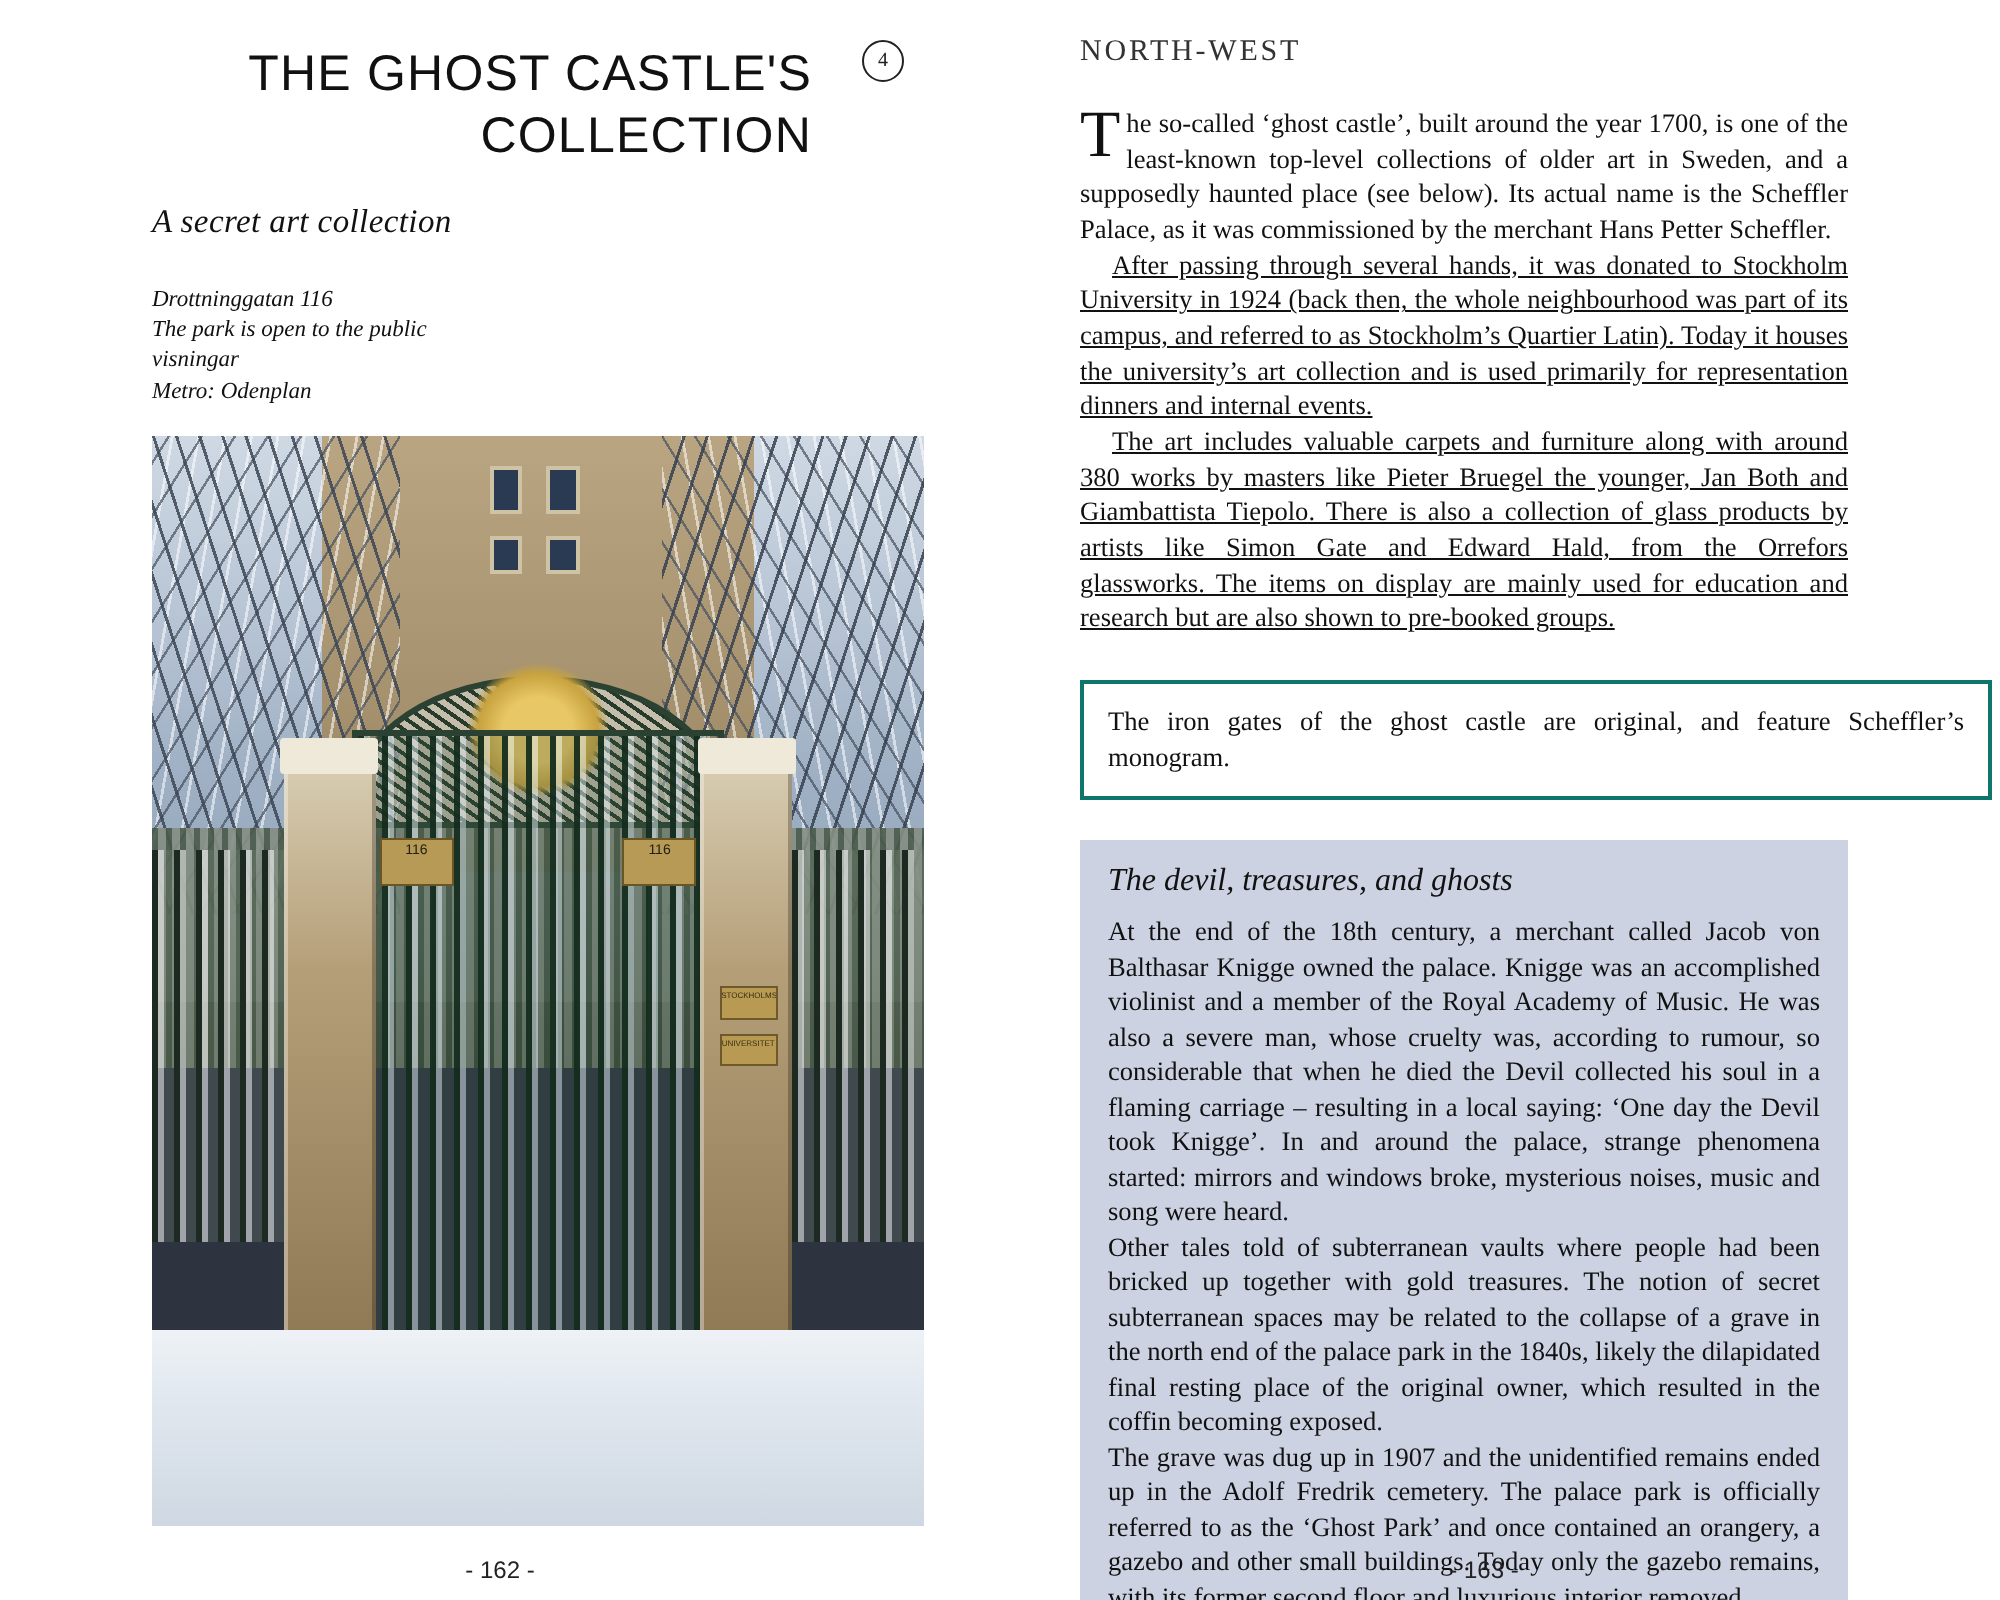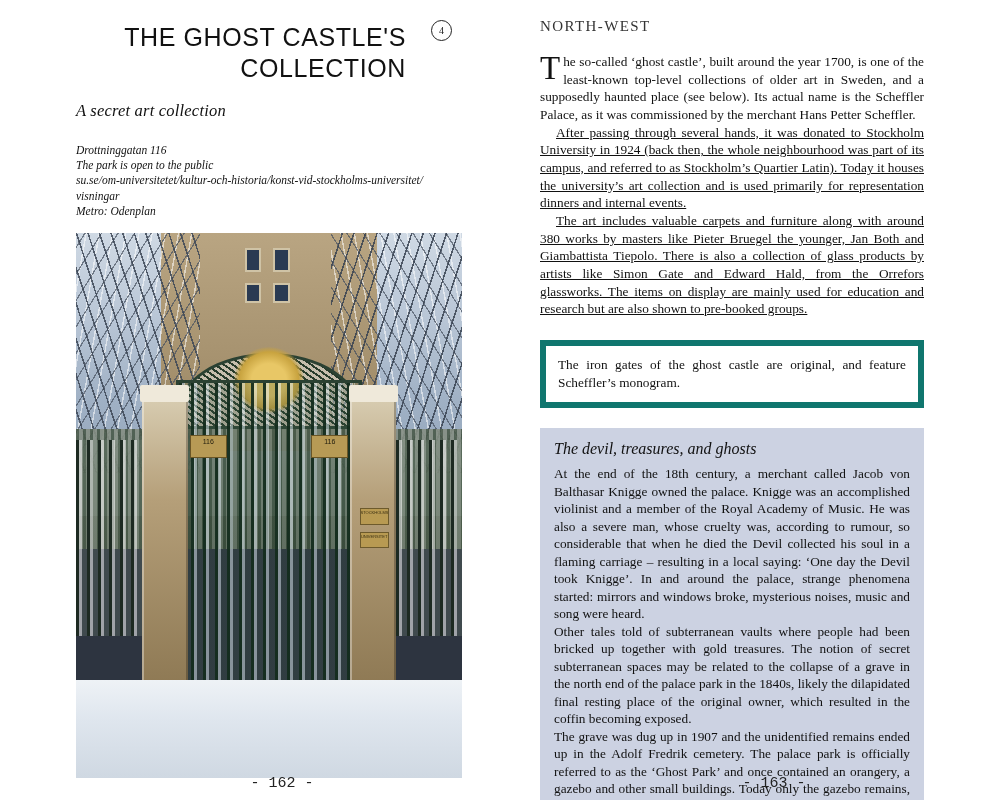--- a/index.html
+++ b/index.html
@@ -198,24 +198,23 @@
     background: linear-gradient(180deg,#eef2f6 0%, #dfe6ee 40%, #cfd8e2 100%);
   }
   .ph-curb {
     position: absolute; left:0; bottom: 13%; width:100%; height: 2%;
     background: #9aa5b1;
   }
 
   .folio {
     position: absolute;
     bottom: 8px;
-    font-size: 15px;
-    font-family: Liberation Mono, monospace;
+    font-size: 12px;
+    font-family: Liberation Sans, sans-serif;
     color: #222;
-    padding-left: 32px;
   }
   .folio-left { left: 0; width: 500px; text-align: center; }
   .folio-right { left: 492px; width: 500px; text-align: center; }
 
   
   .running-head {
     font-family: Liberation Serif, serif;
     font-size: 15px;
     letter-spacing: 1.4px;
     text-align: left;
@@ -235,27 +234,27 @@
   .dropcap-para { position: relative; }
   .dropcap {
     float: left;
     font-size: 33px;
     line-height: 27px;
     padding: 2px 3px 0 0;
     font-family: "Liberation Serif", serif;
   }
   .note-box {
     margin-top: 22px;
-    border: 6px solid #0f766e;
+    border: 2px solid #0f766e;
     padding: 10px 12px 11px 12px;
     font-size: 13.3px;
     line-height: 1.33;
     text-align: justify;
     box-sizing: border-box;
-    width: 384px;
+    width: 456px;
   }
   .story-box {
     margin-top: 20px;
     background: #ccd2e2;
     padding: 12px 14px 12px 14px;
     box-sizing: border-box;
     width: 384px;
   }
   .story-title {
     font-style: italic;
@@ -279,21 +278,20 @@
 
     <div class="circle-num">4</div>
 
     <h1 class="title">THE GHOST CASTLE'S COLLECTION</h1>
 
     <div class="subtitle">A secret art collection</div>
 
     <div class="meta">
       <div>Drottninggatan 116</div>
       <div>The park is open to the public</div>
-      <div>su.se/om-universitetet/kultur-och-historia/konst-vid-stockholms-universitet/</div>
       <div>visningar</div>
       <div>Metro: Odenplan</div>
     </div>
 
     <div class="photo">
       <div class="ph-sky"></div>
       <div class="ph-building">
         <div class="ph-window w1"></div>
         <div class="ph-window w2"></div>
         <div class="ph-window w3"></div>

